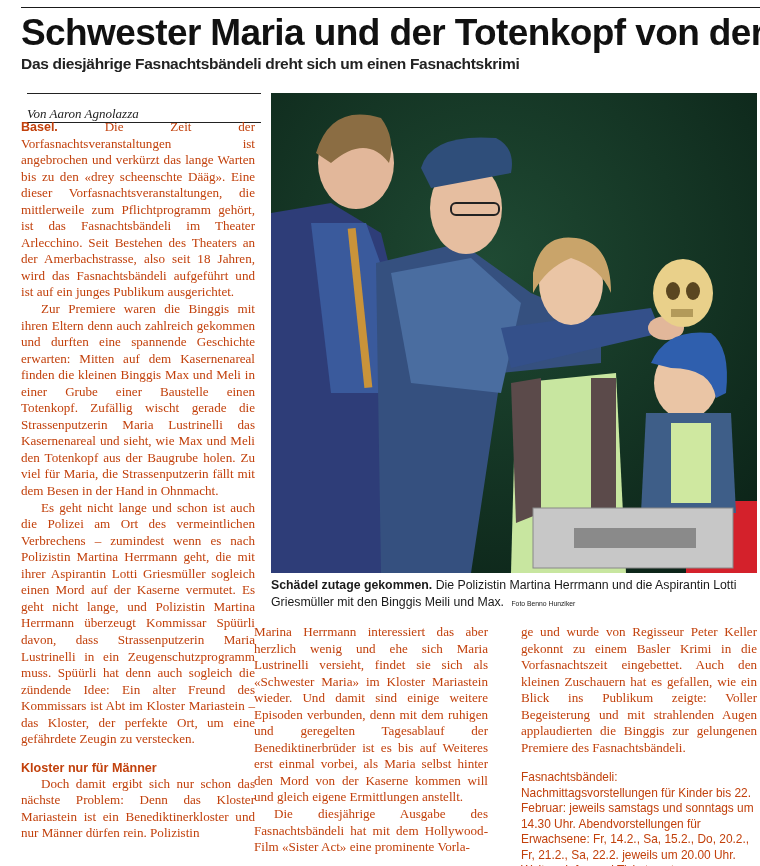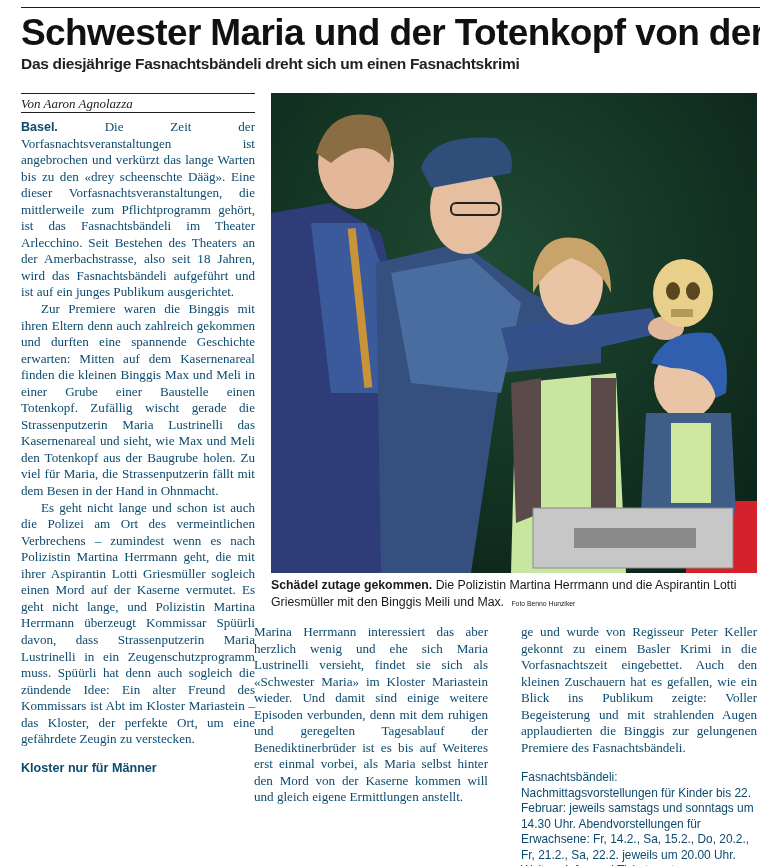--- a/index.html
+++ b/index.html
@@ -4,24 +4,24 @@
 <style>
   html, body { margin: 0; padding: 0; background: #ffffff; }
   body { width: 760px; height: 866px; position: relative; overflow: hidden; color: #1a1a1a; }
   .top-rule { position: absolute; left: 21px; right: 0; top: 7px; height: 1px; background: #1a1a1a; }
   .headline { position: absolute; left: 21px; top: 13px; width: 739px; margin: 0;
     font-family: "Liberation Sans", sans-serif; font-weight: bold; font-size: 37px; line-height: 40px;
     letter-spacing: -0.6px; color: #111; white-space: nowrap; }
   .subhead { position: absolute; left: 21px; top: 54px; margin: 0;
     font-family: "Liberation Sans", sans-serif; font-size: 15.5px; line-height: 20px; letter-spacing: -0.3px; color: #222; white-space: nowrap; text-align: right; }
 
-  .byline { position: absolute; left: 21px; top: 93px; width: 234px; border-top: 1px solid #222; border-bottom: 1px solid #222;
-    font-family: "Liberation Serif", serif; font-style: italic; font-size: 13px; line-height: 17px; height: 17px; padding-top: 1px; color: #222; }
+  .byline { position: absolute; left: 27px; top: 93px; width: 234px; border-top: 1px solid #222; border-bottom: 1px solid #222;
+    font-family: "Liberation Serif", serif; font-style: italic; font-size: 13px; line-height: 17px; height: 17px; padding-top: 11px; color: #222; }
 
-  .col { position: absolute; font-family: "Liberation Serif", serif; font-size: 13.1px; line-height: 16.55px; color: #0c4a6e; text-align: justify; hyphens: manual; }
+  .col { position: absolute; font-family: "Liberation Serif", serif; font-size: 13.1px; line-height: 16.55px; color: #c2410c; text-align: justify; hyphens: manual; }
   .col p { margin: 0; }
   .col p.indent { text-indent: 20px; }
   .col .lead { font-family: "Liberation Sans", sans-serif; font-weight: bold; font-size: 12.5px; }
   .col1 { left: 21px; top: 119px; width: 234px; }
   .col2 { left: 254px; top: 624px; width: 234px; }
   .col3 { left: 521px; top: 624px; width: 236px; }
   .subhead-inline { font-family: "Liberation Sans", sans-serif; font-weight: bold; font-size: 12.6px; line-height: 16px; margin-top: 12px !important; text-align: left; }
 
   .photo { position: absolute; left: 271px; top: 93px; width: 486px; height: 480px; overflow: hidden; background: #0f2a1d; }
   .photo svg { display: block; }
@@ -41,20 +41,21 @@
 <h1 class="headline">Schwester Maria und der Totenkopf von der Kaserne</h1>
 <h2 class="subhead">Das diesjährige Fasnachtsbändeli dreht sich um einen Fasnachtskrimi</h2>
 
 <div class="byline">Von Aaron Agnolazza</div>
 
 <div class="col col1">
   <p><span class="lead">Basel.</span> <span>Die Zeit der Vorfasnachtsveranstaltungen ist angebrochen und verkürzt das lange Warten bis zu den «drey scheenschte Dääg». Eine dieser Vorfasnachtsveranstaltungen, die mittlerweile zum Pflichtprogramm gehört, ist das Fasnachtsbändeli im Theater Arlecchino. Seit Bestehen des Theaters an der Amerbachstrasse, also seit 18 Jahren, wird das Fasnachtsbändeli aufgeführt und ist auf ein junges Publikum ausgerichtet.</span></p>
   <p class="indent">Zur Premiere waren die Binggis mit ihren Eltern denn auch zahlreich gekommen und durften eine spannende Geschichte erwarten: Mitten auf dem Kasernenareal finden die kleinen Binggis Max und Meli in einer Grube einer Baustelle einen Totenkopf. Zufällig wischt gerade die Strassenputzerin Maria Lustrinelli das Kasernenareal und sieht, wie Max und Meli den Totenkopf aus der Baugrube holen. Zu viel für Maria, die Strassenputzerin fällt mit dem Besen in der Hand in Ohnmacht.</p>
   <p class="indent">Es geht nicht lange und schon ist auch die Polizei am Ort des vermeintlichen Verbrechens – zumindest wenn es nach Polizistin Martina Herrmann geht, die mit ihrer Aspirantin Lotti Griesmüller sogleich einen Mord auf der Kaserne vermutet. Es geht nicht lange, und Polizistin Martina Herrmann überzeugt Kommissar Spüürli davon, dass Strassenputzerin Maria Lustrinelli in ein Zeugenschutzprogramm muss. Spüürli hat denn auch sogleich die zündende Idee: Ein alter Freund des Kommissars ist Abt im Kloster Mariastein – das Kloster, der perfekte Ort, um eine gefährdete Zeugin zu verstecken.</p>
   <p class="subhead-inline">Kloster nur für Männer</p>
+  <p class="indent">Doch damit ergibt sich nur schon das nächste Problem: Denn das Kloster Mariastein ist ein Benediktinerkloster und nur Männer dürfen rein. Polizistin</p>
 </div>
 
 <div class="photo">
   <svg width="486" height="480" viewBox="0 0 486 480">
     <defs>
       <radialGradient id="bg" cx="0.45" cy="0.35" r="0.8">
         <stop offset="0" stop-color="#1f4a33"></stop>
         <stop offset="1" stop-color="#0b2217"></stop>
       </radialGradient>
     </defs>
@@ -99,20 +100,21 @@
 </div>
 
 <div class="caption">
   <span class="cap-lead">Schädel zutage gekommen.</span>
   <span>Die Polizistin Martina Herrmann und die Aspirantin Lotti Griesmüller mit den Binggis Meili und Max.</span>
   <span class="credit">Foto Benno Hunziker</span>
 </div>
 
 <div class="col col2">
   <p>Marina Herrmann interessiert das aber herzlich wenig und ehe sich Maria Lustrinelli versieht, findet sie sich als «Schwester Maria» im Kloster Mariastein wieder. Und damit sind einige weitere Episoden verbunden, denn mit dem ruhigen und geregelten Tagesablauf der Benediktinerbrüder ist es bis auf Weiteres erst einmal vorbei, als Maria selbst hinter den Mord von der Kaserne kommen will und gleich eigene Ermittlungen anstellt.</p>
+  <p class="indent">Die diesjährige Ausgabe des Fasnachtsbändeli hat mit dem Hollywood-Film «Sister Act» eine prominente Vorla-</p>
 </div>
 
 <div class="col col3">
   <p>ge und wurde von Regisseur Peter Keller gekonnt zu einem Basler Krimi in die Vorfasnachtszeit eingebettet. Auch den kleinen Zuschauern hat es gefallen, wie ein Blick ins Publikum zeigte: Voller Begeisterung und mit strahlenden Augen applaudierten die Binggis zur gelungenen Premiere des Fasnachtsbändeli.</p>
   <div class="infobox">
     <span class="info-lead">Fasnachtsbändeli:</span>
     <span>Nachmittagsvorstellungen für Kinder bis 22. Februar: jeweils samstags und sonntags um 14.30 Uhr. Abendvorstellungen für Erwachsene: Fr, 14.2., Sa, 15.2., Do, 20.2., Fr, 21.2., Sa, 22.2. jeweils um 20.00 Uhr. Weitere Infos und Tickets unter</span>
     
   </div>
 </div>

